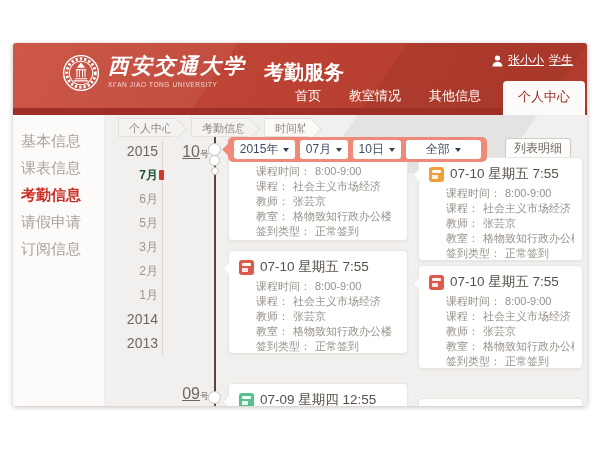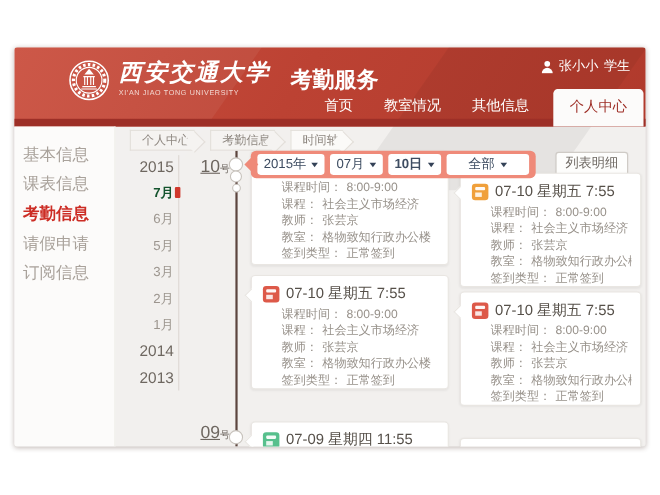--- a/index.html
+++ b/index.html
@@ -18,21 +18,21 @@
   .band2 { position:absolute; left:360px; top:-30px; width:180px; height:160px;
                    background:rgba(0,0,0,.05); transform:skewX(-35deg); }
   .header .strip { position:absolute; left:0; right:0; bottom:0; height:7px; background:#9d2f27; }
   .logo-wrap { position:absolute; left:49px; top:11px; display:flex; align-items:flex-start; gap:8px; z-index:2; }
   .uni-text { color:#fff; }
   .uni-cn { font-family:"Liberation Serif","DejaVu Serif",serif; font-style:italic; font-weight:bold;
             font-size:21px; letter-spacing:2px; line-height:24px; white-space:nowrap; }
   .uni-en { font-size:6.5px; letter-spacing:.6px; color:#f2d8d2; margin-top:3px; }
   .svc-title { font-size:20px; font-weight:bold; color:#fff; margin:5px 0 0 10px; white-space:nowrap; }
   .user { position:absolute; top:9px; right:14px; display:flex; align-items:center; gap:5px;
-          color:#fff; font-size:12px; z-index:3; cursor:default; }
+          color:#fff; font-size:12px; z-index:3; cursor:default;text-decoration:underline; }
   .nav { position:absolute; right:2px; bottom:0; display:flex; align-items:flex-end; z-index:3; }
   .nav-item { color:#fff; font-size:13px; padding:0 14px 10px; white-space:nowrap; }
   .nav-tab { background:#fcfbfa; color:#9c2b23; font-size:13px; padding:7px 15px 9px;
              border-radius:4px 4px 0 0; margin-left:8px; white-space:nowrap; }
 
   
   .appbody { position:absolute; top:72px; left:0; right:0; bottom:0; }
   .sidebar { position:absolute; left:0; top:0; bottom:0; width:92px;
              background:#fcfbfa; border-right:1px solid #edebe7; padding-top:12px; }
   .side-item { height:27px; line-height:27px; text-align:right; padding-right:23px;
@@ -62,21 +62,21 @@
   .dm-suffix { font-size:9px; }
   .node { position:absolute; border-radius:50%; background:#fff; border:1px solid #c7c2bc; z-index:6; }
 
   .filterbar { position:absolute; left:215px; top:22px; width:259px; height:25px;
                background:#ef8a79; border-radius:5px; display:flex; align-items:center;
                gap:5px; padding:10px 6px; z-index:5; }
   .filterbar::before { content:""; position:absolute; left:-4px; top:8px; width:9px; height:9px;
                        background:#ef8a79; transform:rotate(45deg); }
   .select { background:#fff; border-radius:3px; height:19px; display:flex; align-items:center;
             justify-content:center; gap:5px; font-size:12px; color:#3d4c61; cursor:default; }
-  .sel-year{width:64px;} .sel-month{width:50px;} .sel-day{width:50px;font-weight:bold;} .sel-type{width:79px;}
+  .sel-year{width:64px;} .sel-month{width:50px;} .sel-day{width:50px;} .sel-type{width:79px;}
   .caret { width:0; height:0; border:3.5px solid transparent; border-top:4.5px solid #344257; margin-top:4px; }
   .listbtn { position:absolute; left:492px; top:23px; width:66px; height:22px;
              background:#fdfdfc; border:1px solid #cfcbc6; border-radius:3px; font-size:12px;
              color:#6e6862; text-align:center; line-height:19px; z-index:2;
              box-shadow:0 1px 1px rgba(0,0,0,.04); white-space:nowrap; }
 
   .card { position:absolute; width:180px; height:104px; background:#fff;
           border:1px solid #e9e6e2; border-radius:4px; z-index:2;
           box-shadow:0 1px 2px rgba(0,0,0,.05); }
   .card.rightcol { left:405px; width:165px; }
@@ -255,21 +255,21 @@
           <div class="field"><span class="flabel">课程：</span><span>社会主义市场经济</span></div>
           <div class="field"><span class="flabel">教师：</span><span>张芸京</span></div>
           <div class="field"><span class="flabel">教室：</span><span>格物致知行政办公楼</span></div>
           <div class="field"><span class="flabel">签到类型：</span><span>正常签到</span></div>
         </div>
       </div>
 
       <div class="card leftcol" style="top:268px;">
         <div class="card-head">
           <span class="card-icon ic-green"></span>
-          <span class="card-title">07-09 星期四 11:55</span>
+          <span class="card-title">07-09 星期四 12:55</span>
         </div>
       </div>
 
       <div class="card stub"></div>
 
     </div>
   </div>
 </div>
 
 </body></html>

